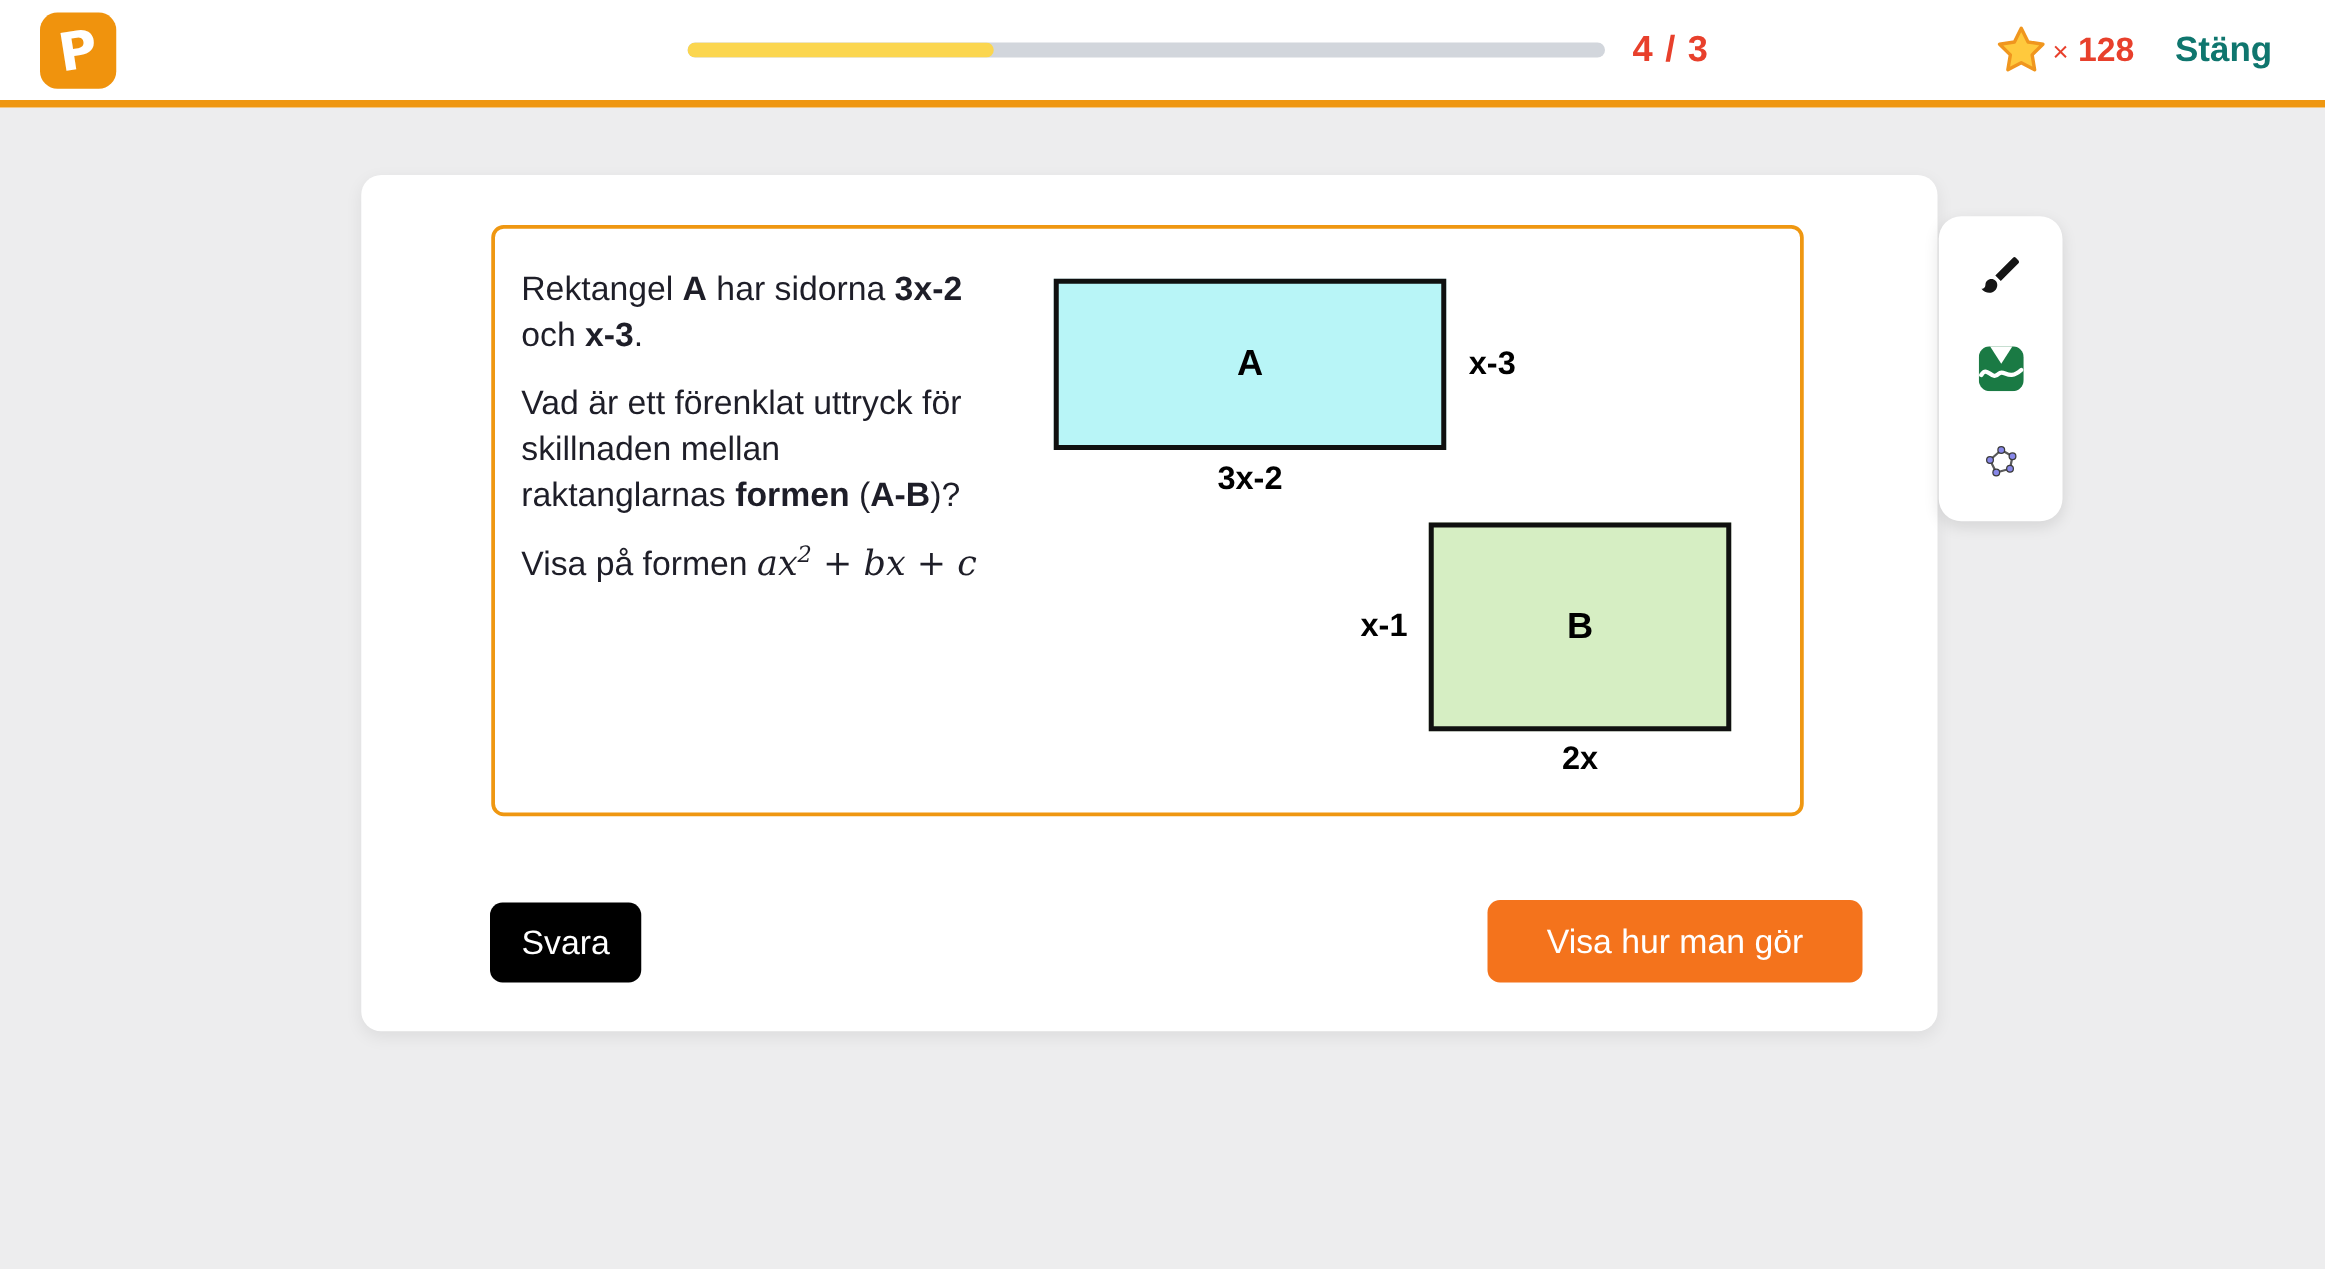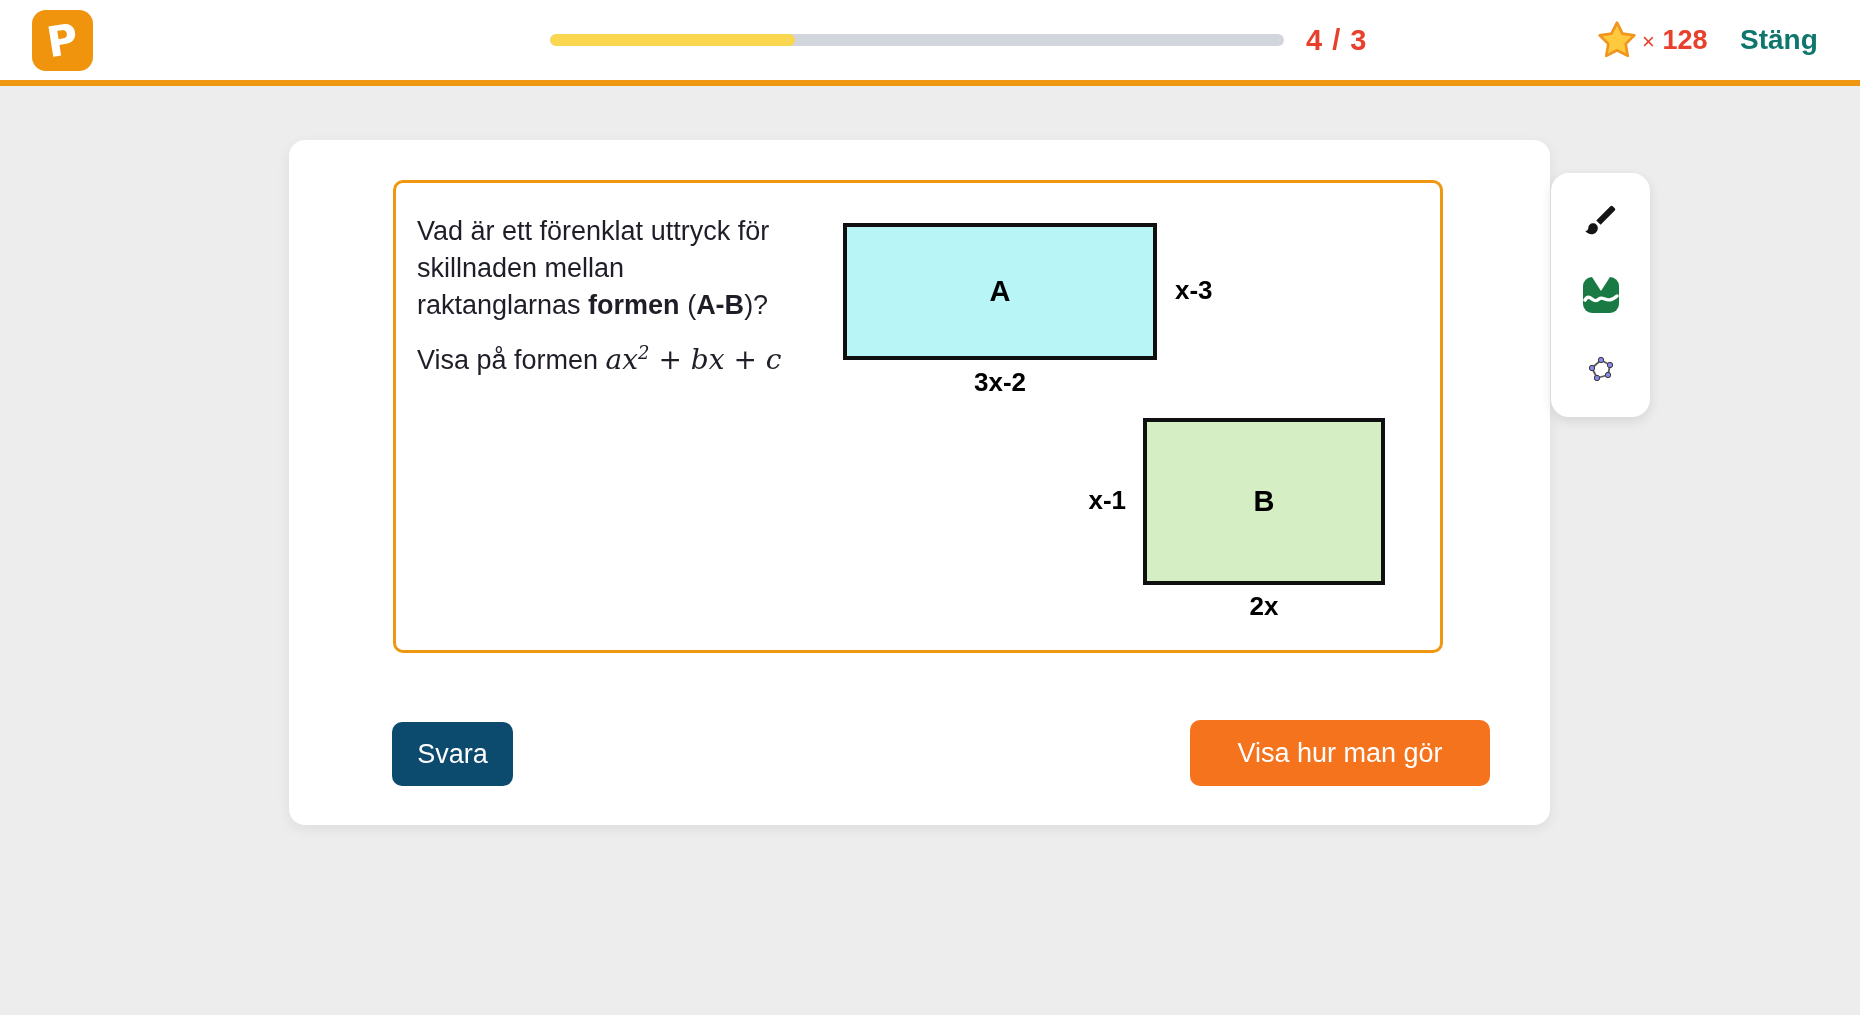--- a/index.html
+++ b/index.html
@@ -84,21 +84,21 @@
   .lblA-side{ position:absolute; left:779px; top:92px; }
   .lblA-bottom{ position:absolute; left:447px; top:184px; width:314px; text-align:center; }
   .lblB-side{ position:absolute; left:630px; top:302px; width:100px; text-align:right; }
   .lblB-bottom{ position:absolute; left:747px; top:408px; width:242px; text-align:center; }
   
   .btn{
     position:absolute; border:none; border-radius:10px; color:#fff;
     font-size:27px; font-family:"Liberation Sans", sans-serif;
     display:flex; align-items:center; justify-content:center; cursor:pointer;
   }
-  .btn-answer{ left:103px; top:582px; width:121px; height:64px; background:#0c4a6e; }
+  .btn-answer{ left:103px; top:582px; width:121px; height:64px; background:#000000; }
   .btn-show{ left:901px; top:580px; width:300px; height:66px; background:#F4731C; }
   
   .palette{
     position:absolute; left:1551px; top:173px; width:99px; height:244px;
     background:#fff; border-radius:18px;
     box-shadow:0 4px 12px rgba(0,0,0,.10);
     display:flex; flex-direction:column; align-items:center;
     justify-content:space-between; padding:26px 0;
   }
   .tool{ width:42px; height:42px; display:flex; align-items:center;
@@ -128,20 +128,21 @@
   </div>
 
   <div class="close-btn">Stäng</div>
 </div>
 
 <div class="card">
 
   <div class="question-box">
 
     <div class="qtext">
+      <p><span>Rektangel </span><span class="b">A</span><span> har sidorna </span><span class="b">3x-2</span><span> och </span><span class="b">x-3</span><span>.</span></p>
       <p><span>Vad är ett förenklat uttryck för skillnaden mellan raktanglarnas </span><span class="b">formen</span><span> (</span><span class="b">A-B</span><span>)?</span></p>
       <p><span>Visa på formen </span><span class="math"><span>ax</span><sup>2</sup><span> + bx + c</span></span></p>
     </div>
 
     <div class="rectA">
       <span class="rect-name">A</span>
     </div>
     <div class="diag-label lblA-side">x-3</div>
     <div class="diag-label lblA-bottom">3x-2</div>
 

